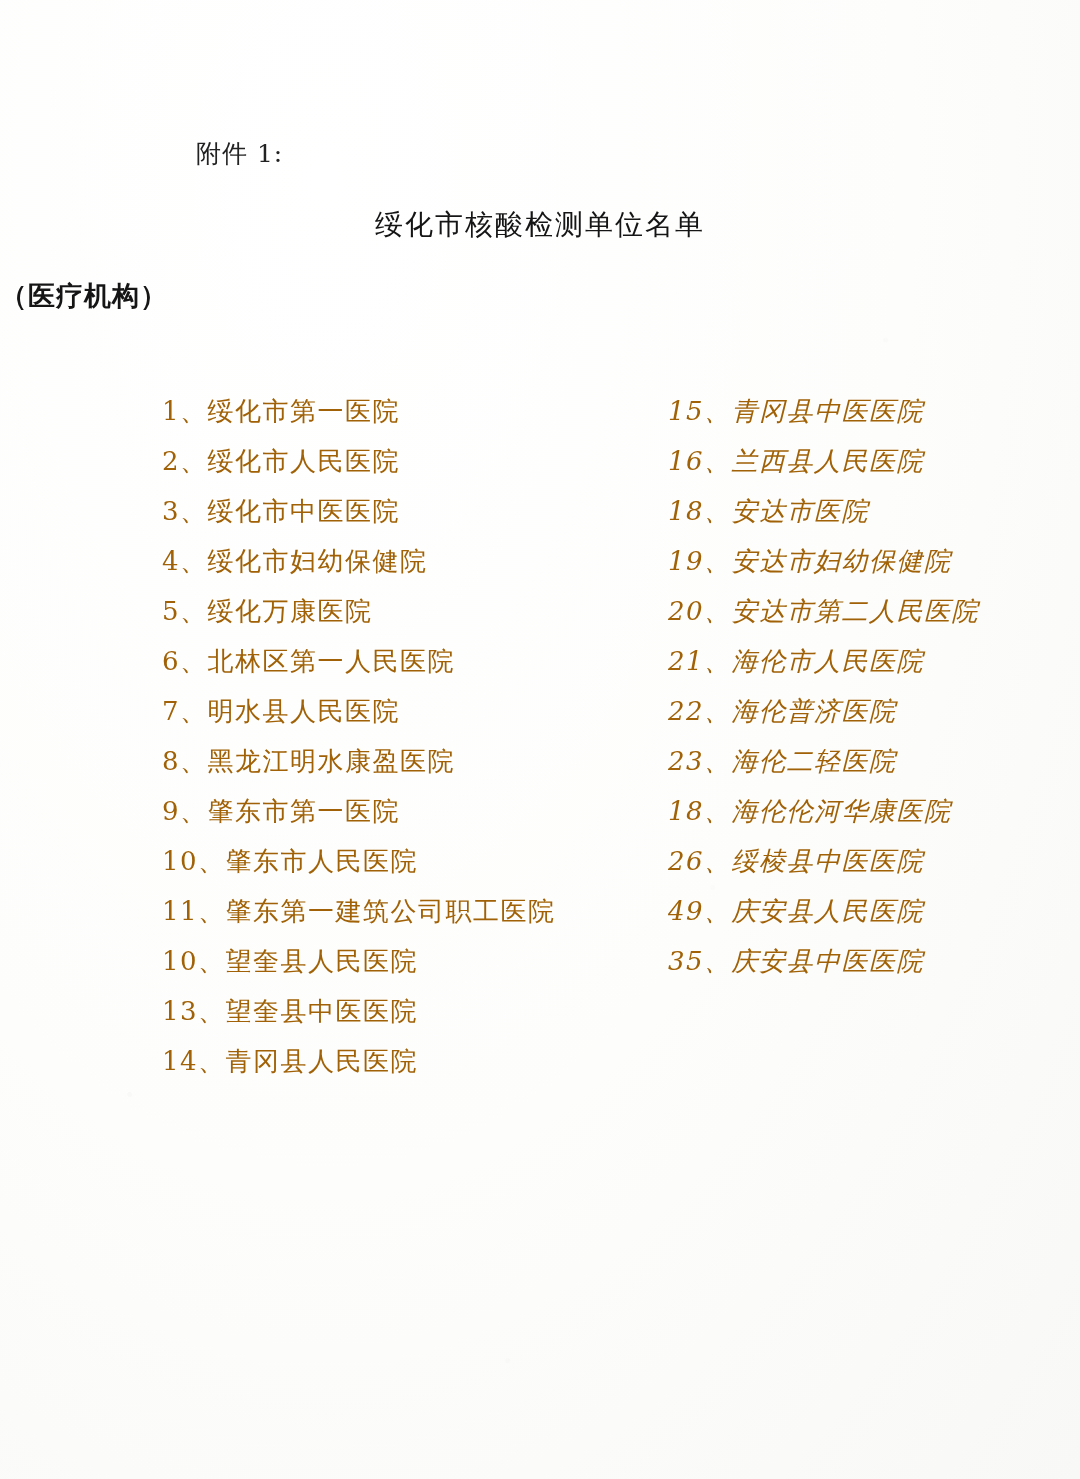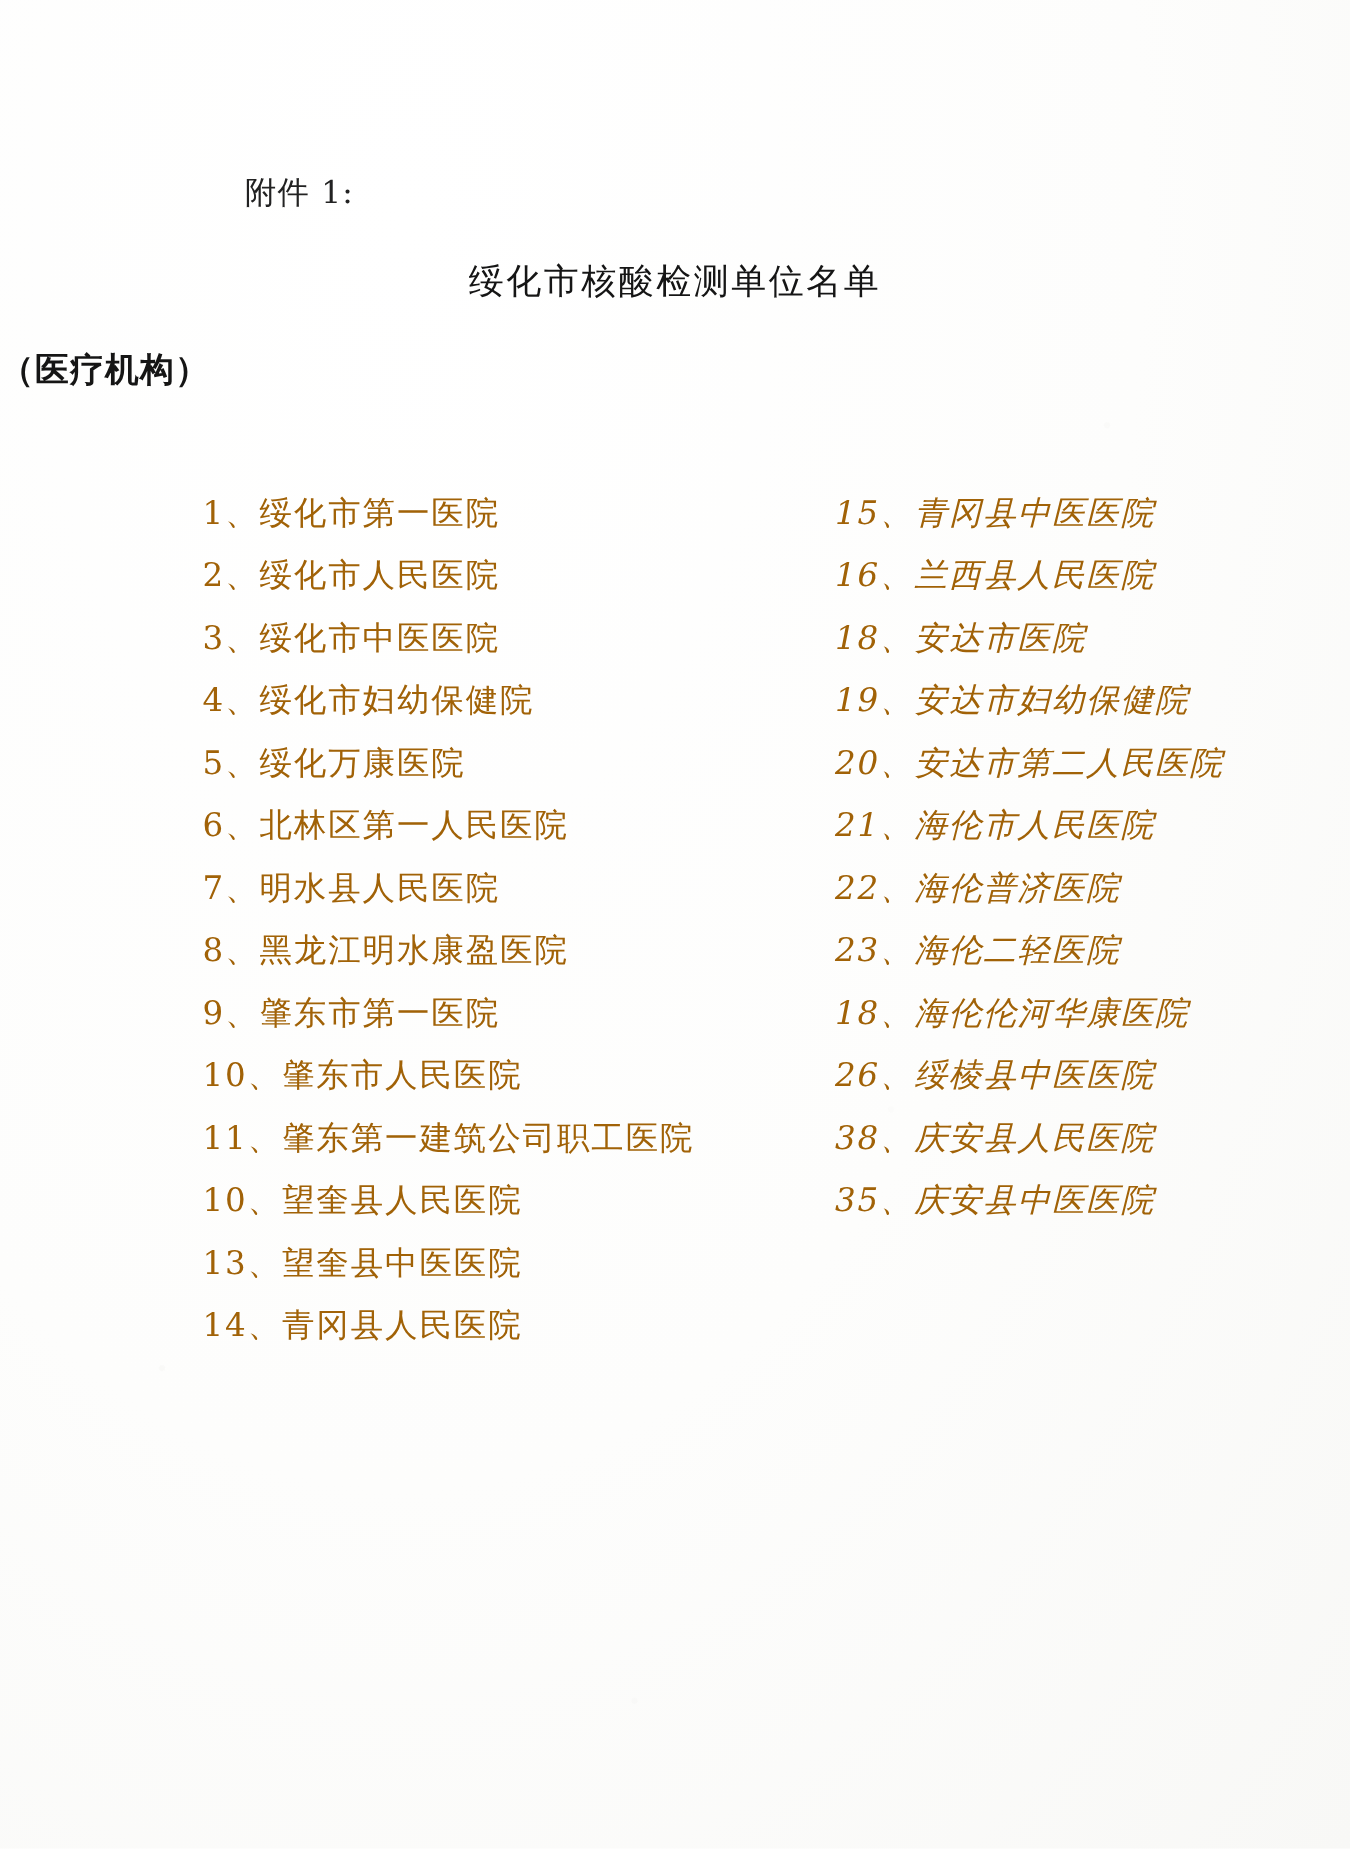--- a/index.html
+++ b/index.html
@@ -135,20 +135,20 @@
         <div class="entry"><span class="num">15、</span><span class="name">青冈县中医医院</span></div>
         <div class="entry"><span class="num">16、</span><span class="name">兰西县人民医院</span></div>
         <div class="entry"><span class="num">18、</span><span class="name">安达市医院</span></div>
         <div class="entry"><span class="num">19、</span><span class="name">安达市妇幼保健院</span></div>
         <div class="entry"><span class="num">20、</span><span class="name">安达市第二人民医院</span></div>
         <div class="entry"><span class="num">21、</span><span class="name">海伦市人民医院</span></div>
         <div class="entry"><span class="num">22、</span><span class="name">海伦普济医院</span></div>
         <div class="entry"><span class="num">23、</span><span class="name">海伦二轻医院</span></div>
         <div class="entry"><span class="num">18、</span><span class="name">海伦伦河华康医院</span></div>
         <div class="entry"><span class="num">26、</span><span class="name">绥棱县中医医院</span></div>
-        <div class="entry"><span class="num">38、</span><span class="name">庆安县人民医院</span></div>
+        <div class="entry"><span class="num">49、</span><span class="name">庆安县人民医院</span></div>
         <div class="entry"><span class="num">35、</span><span class="name">庆安县中医医院</span></div>
       </div>
   </div>
 
 </div>
 
 <div class="speckle"></div>
 
 </body></html>

